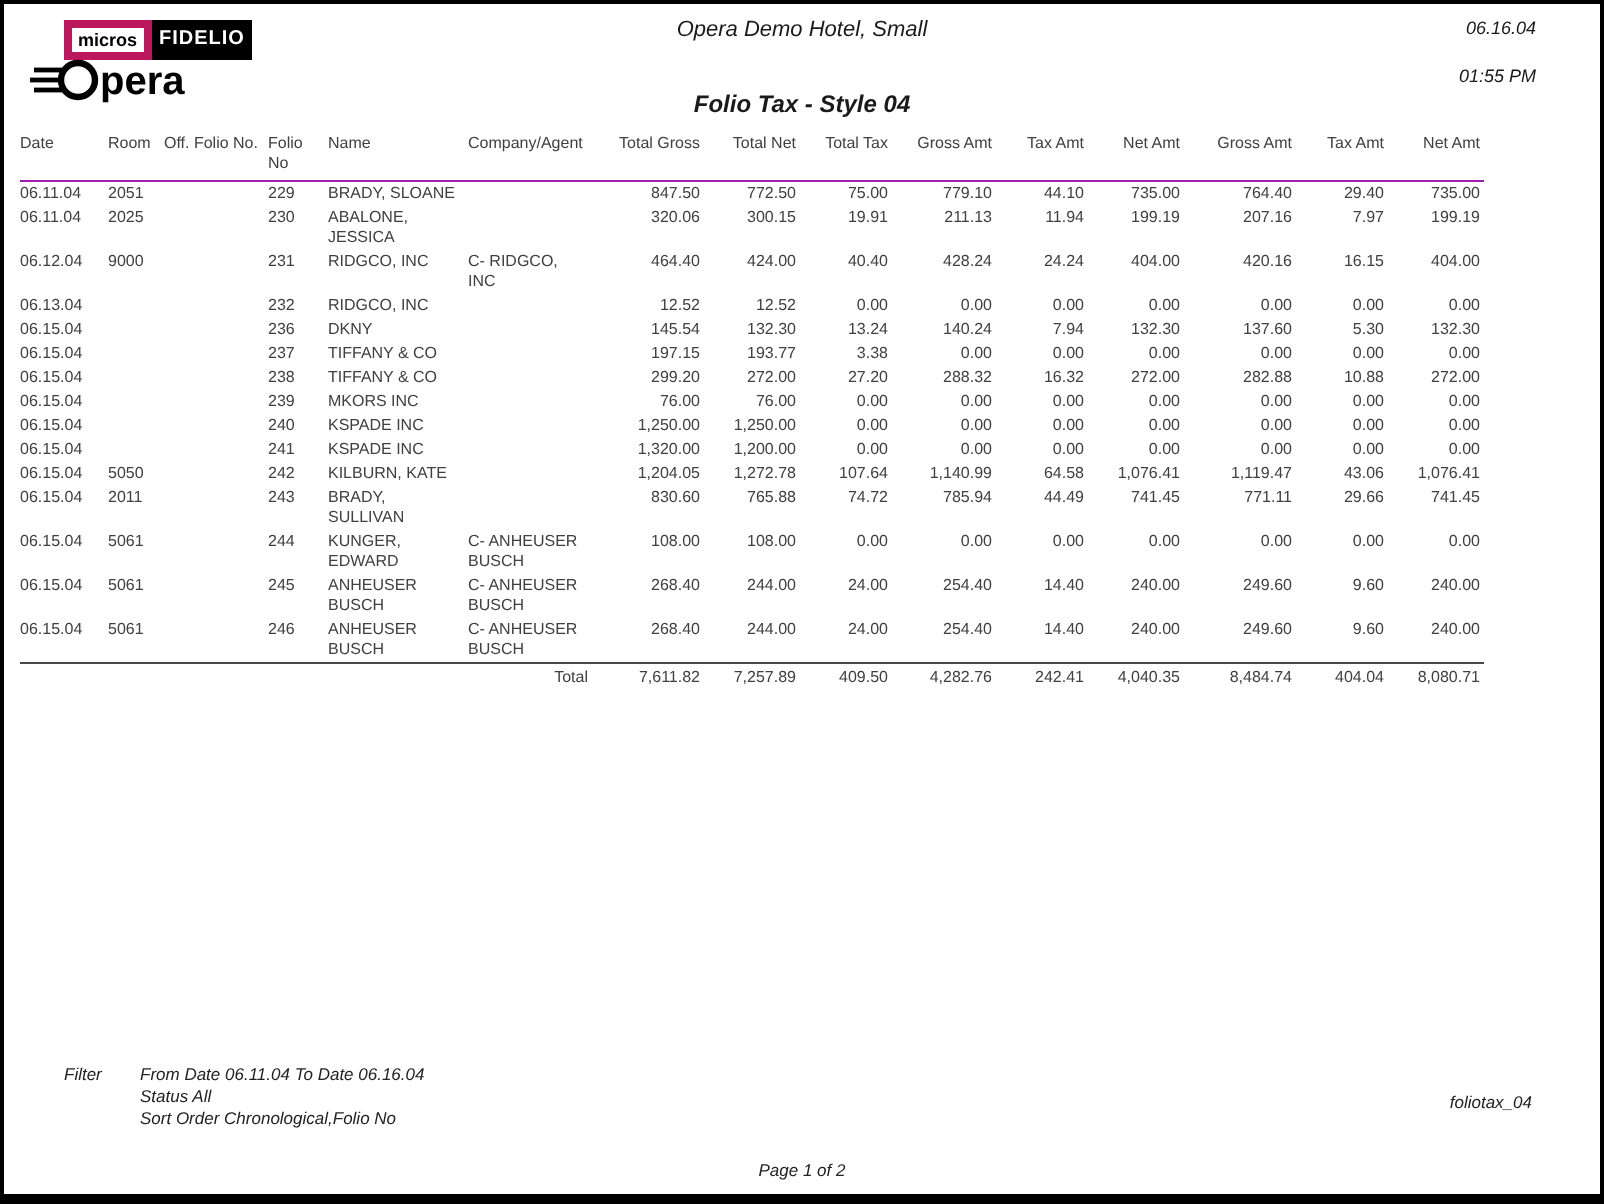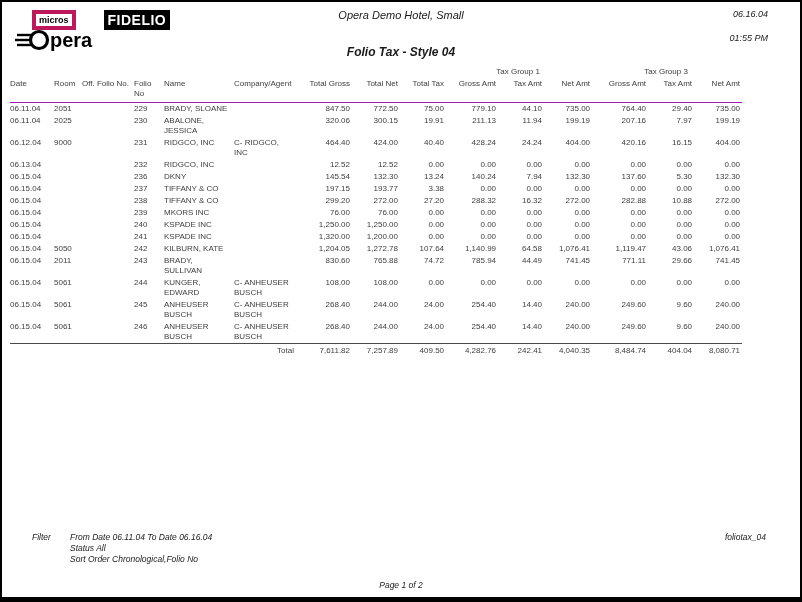--- a/index.html
+++ b/index.html
@@ -4,42 +4,42 @@
 <style>
   html,body{margin:0;padding:0;background:#fff;}
   .page{
     position:relative;width:802px;height:602px;box-sizing:border-box;
     background:#fff;border:2px solid #000;border-bottom-width:5px;
     font-family:"Liberation Sans",sans-serif;color:#1a1a1a;overflow:hidden;
   }
   
   .logo-micros{position:absolute;left:30px;top:8px;display:flex;align-items:stretch;font-size:9px;font-weight:bold;line-height:12px;}
   .logo-micros .micros{border:4px solid #be185d;background:#fff;color:#000;padding:0 3px;}
-  .logo-micros .fidelio{background:#000;color:#fff;padding:0 4px;font-size:14px;display:flex;align-items:center;letter-spacing:.5px;margin-left:28px;}
+  .logo-micros .fidelio{background:#000;color:#fff;padding:0 4px;font-size:10px;display:flex;align-items:center;letter-spacing:.5px;}
   .logo-opera{position:absolute;left:12px;top:24px;}
   .hotel-name{position:absolute;left:0;top:7px;width:100%;text-align:center;font-style:italic;font-size:11px;}
   .hdr-date{position:absolute;right:32px;top:7px;font-style:italic;font-size:9px;}
   .hdr-time{position:absolute;right:32px;top:31px;font-style:italic;font-size:9px;}
   .report-title{position:absolute;left:0;top:43px;width:100%;text-align:center;font-style:italic;font-weight:bold;font-size:12px;}
   
   .tbl-wrap{position:absolute;left:8px;top:64px;}
   table{border-collapse:collapse;table-layout:fixed;width:732px;font-size:8px;color:#404040;}
   th{font-weight:normal;}
   td,th{padding:1px 2px 1px 0;vertical-align:top;line-height:10px;overflow:hidden;}
   .txt{text-align:left;}
   .num{text-align:right;}
   .grp{text-align:center;}
   #col-header-row th{border-bottom:1px solid #a21caf;padding-bottom:3px;margin-left:40px;}
   .total-cell{border-top:1px solid #4a4a4a;padding-top:2px;}
   
   .footer-item{position:absolute;font-style:italic;font-size:8.5px;line-height:11px;color:#222;}
   .f-label{left:30px;top:530px;}
   .f-lines{left:68px;top:530px;}
   .f-page{left:0;top:530px;width:100%;text-align:center;margin-top:48px;}
-  .f-code{right:34px;top:530px;}
+  .f-code{right:34px;top:544px;}
 </style>
 </head>
 <body>
 
 <div class="page">
 
   <div class="logo-micros">
     <span class="micros">micros</span>
     <span class="fidelio">FIDELIO</span>
   </div>
@@ -71,25 +71,20 @@
           <col style="width:48px">
         <col style="width:46px">
           <col style="width:52px">
           <col style="width:46px">
           <col style="width:48px">
         <col style="width:56px">
           <col style="width:46px">
           <col style="width:48px">
       </colgroup>
       <thead>
-        <tr>
-          <th colspan="9"></th>
-          <th colspan="3" class="grp">Tax Group 1</th>
-          <th colspan="3" class="grp">Tax Group 3</th>
-        </tr>
         <tr id="col-header-row">
             <th class="txt">Date</th>
             <th class="txt">Room</th>
             <th class="txt">Off. Folio No.</th>
             <th class="txt">Folio No</th>
             <th class="txt">Name</th>
             <th class="txt">Company/Agent</th>
             <th class="num">Total Gross</th>
             <th class="num">Total Net</th>
             <th class="num">Total Tax</th>

